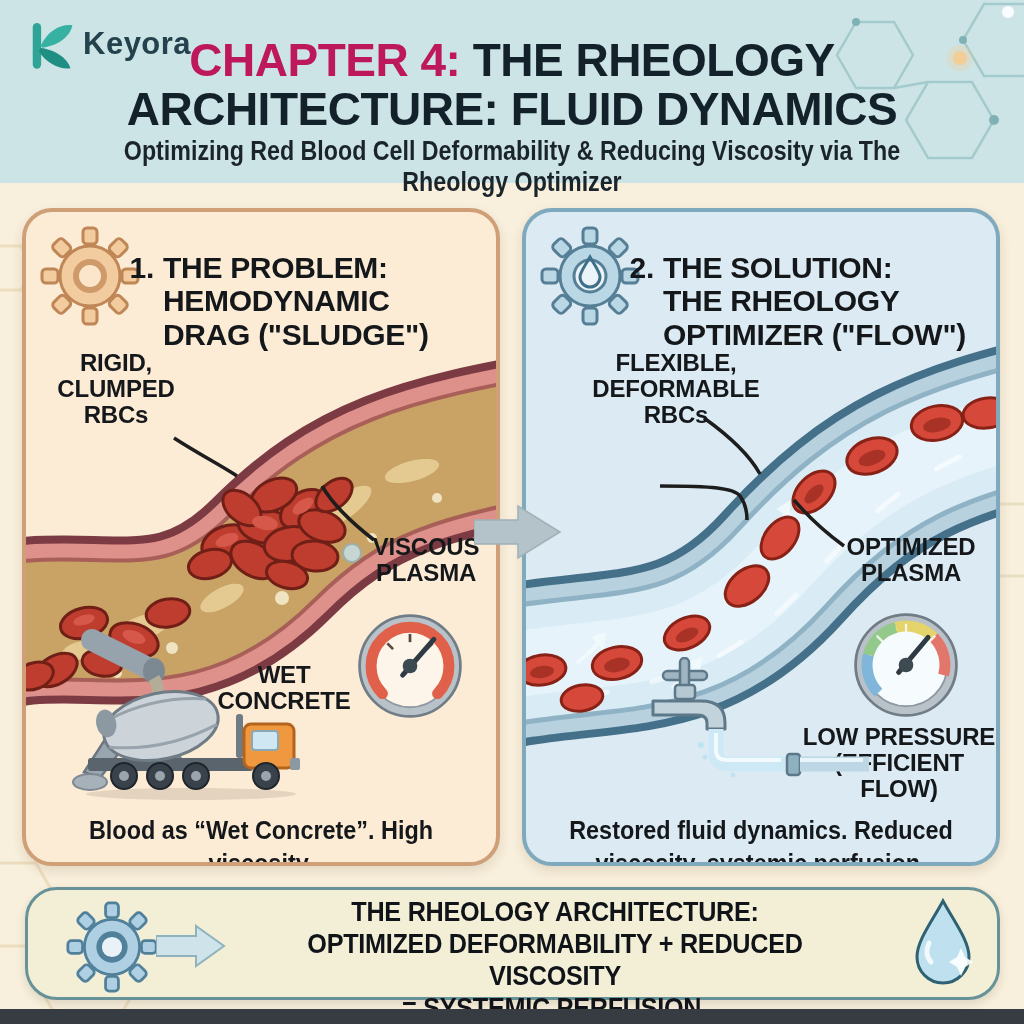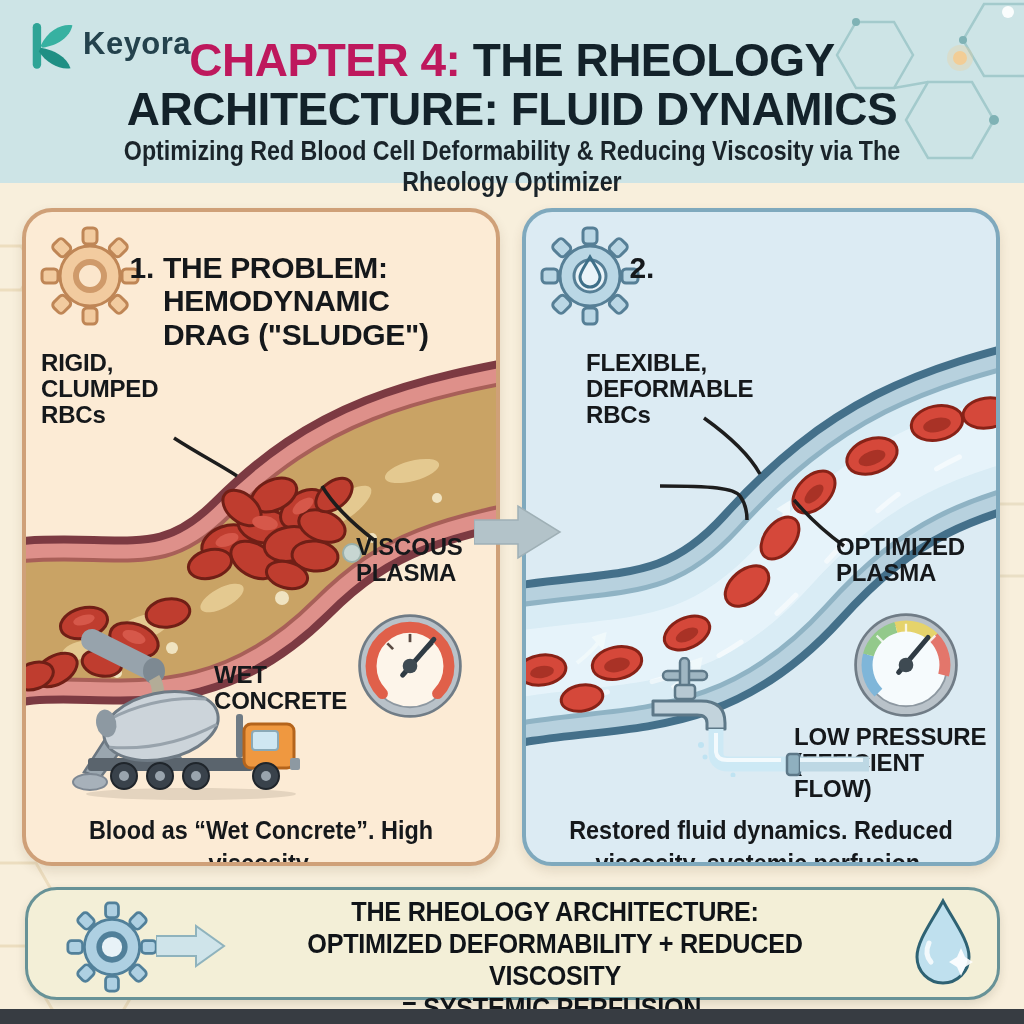--- a/index.html
+++ b/index.html
@@ -26,21 +26,21 @@
   
   .panel{position:absolute;top:208px;width:478px;height:658px;border-radius:30px;overflow:hidden;
          box-sizing:border-box;z-index:2;box-shadow:0 5px 12px rgba(70,50,20,.12)}
   .panel.problem{left:22px;background:#fcebd5;border:4px solid #cfa078}
   .panel.solution{left:522px;background:#dcebf3;border:4px solid #7fa9bd}
   .pvessel{position:absolute;left:-4px;top:-4px}
   .gear{position:absolute;left:14px;top:14px}
   .panel-heading{position:absolute;left:88px;top:14px;display:flex;font-size:30px;font-weight:800;
                  line-height:1.12;letter-spacing:-.3px;z-index:3}
   .hnum{width:40px;text-align:right;margin-right:9px}
-  .plabel{position:absolute;font-size:24px;font-weight:800;line-height:1.08;text-align:left;
+  .plabel{position:absolute;font-size:24px;font-weight:800;line-height:1.08;text-align:center;
           white-space:pre-line;letter-spacing:-.2px;z-index:3}
   .caption{position:absolute;left:8px;right:8px;top:576px;text-align:center;font-size:26px;font-weight:600;
            line-height:1.25;white-space:pre-line;transform:scaleX(.9);z-index:3}
   .art{position:absolute;z-index:3}
 
   
   .transition-arrow{position:absolute;left:474px;top:502px;z-index:4}
 
   
   .footer{position:absolute;left:25px;top:887px;width:975px;height:113px;background:#f3efd7;
@@ -304,20 +304,23 @@
         <rect x="43" y="2" width="14" height="16" rx="4" transform="rotate(270 50 50)"></rect>
         <rect x="43" y="2" width="14" height="16" rx="4" transform="rotate(315 50 50)"></rect>
         <circle cx="50" cy="50" r="30"></circle>
       </g>
       <circle cx="50" cy="50" r="16" fill="#eaf4f9" stroke="#567f96" stroke-width="3"></circle>
       <path d="M50,31 C45,40 40,46 40,51 a10,10 0 0 0 20,0 C60,46 55,40 50,31 Z" fill="none" stroke="#3f7089" stroke-width="3"></path>
     </svg>
 
     <h2 class="panel-heading">
       <span class="hnum">2.</span>
+      <span class="pre">THE SOLUTION:
+THE RHEOLOGY
+OPTIMIZER ("FLOW")</span>
     </h2>
 
     <div class="plabel" style="left:60px;top:138px;width:180px">FLEXIBLE,
 DEFORMABLE
 RBCs</div>
     <div class="plabel" style="left:310px;top:322px;width:150px">OPTIMIZED
 PLASMA</div>
     <div class="plabel" style="left:268px;top:512px;width:210px">LOW PRESSURE
 (EFFICIENT FLOW)</div>
 

